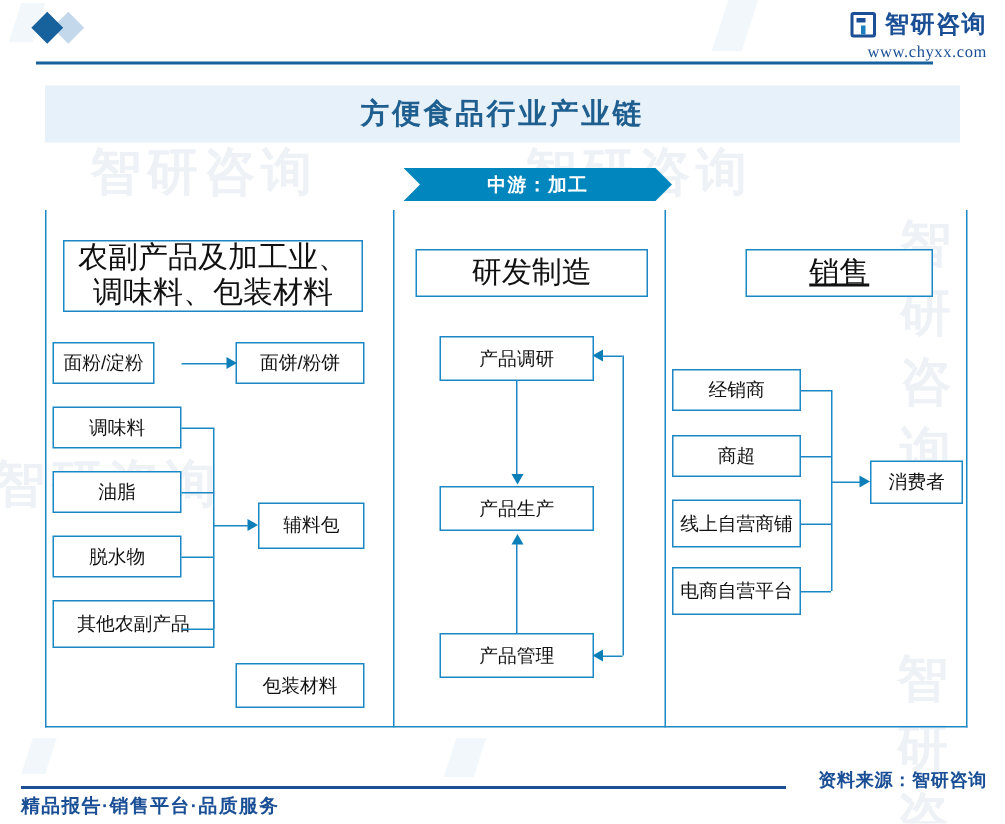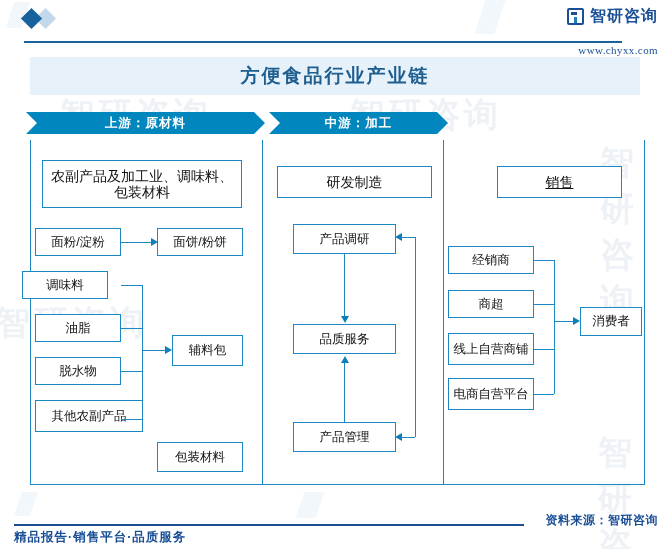--- a/index.html
+++ b/index.html
@@ -46,21 +46,21 @@
   }
   .brand-mark:before{
     content:"";position:absolute;left:2px;top:2px;width:6px;height:3px;background:#1a4f96;
   }
   .brand-mark:after{
     content:"";position:absolute;left:5px;top:7px;width:3px;height:6px;background:#1c7fc0;
   }
   .brand-cn{font-size:16px;font-weight:700;color:#1a4f96;letter-spacing:1px;}
   .brand-url{
     font-family:"Liberation Serif","DejaVu Serif",serif;
-    font-size:11px;color:#1a4f96;letter-spacing:.4px;margin-top:17px;
+    font-size:11px;color:#1a4f96;letter-spacing:.4px;margin-top:2px;
   }
 
   
   .chart-title{
     position:absolute;left:30px;top:57px;width:610px;height:38px;
     background:#e7f1fa;z-index:2;
     display:flex;align-items:center;justify-content:center;
   }
   .chart-title span{
     font-family:"Liberation Serif","DejaVu Serif",serif;
@@ -91,21 +91,21 @@
   .vdiv.v1{left:262px;height:345px;}
   .vdiv.v2{left:443px;height:345px;}
 
   
   .box{
     position:absolute;box-sizing:border-box;
     border:1px solid #1b87c4;background:#ffffff;z-index:2;
     display:flex;align-items:center;justify-content:center;text-align:center;
     font-size:12.5px;color:#111;line-height:1.15;padding:1px 3px;
   }
-  .box.hdrbox{font-size:14px;}
+  .box.hdrbox{font-size:20px;}
   .box.u{text-decoration:underline;}
 
   
   .ln{position:absolute;background:#1b87c4;z-index:2;}
   .ln.h{height:1px;}
   .ln.v{width:1px;}
   .arw{position:absolute;width:0;height:0;z-index:3;}
   .arw.r{border-top:4px solid transparent;border-bottom:4px solid transparent;border-left:7px solid #0d7fb8;}
   .arw.l{border-top:4px solid transparent;border-bottom:4px solid transparent;border-right:7px solid #0d7fb8;}
   .arw.d{border-left:4px solid transparent;border-right:4px solid transparent;border-top:7px solid #0d7fb8;}
@@ -154,40 +154,37 @@
     </div>
     <div class="brand-url">www.chyxx.com</div>
   </div>
 </div>
 
 <div class="chart-title">
   <span>方便食品行业产业链</span>
 </div>
 
 <div class="band">
-  <div class="seg s1">
-    <span>上游：原材料</span>
-  </div>
   <div class="seg s2">
     <span>中游：加工</span>
   </div>
 </div>
 
 <div class="frame"></div>
 <div class="vdiv v1"></div>
 <div class="vdiv v2"></div>
 
 <div class="box hdrbox" style="left:42px;top:160px;width:200px;height:48px;">农副产品及加工业、调味料、包装材料</div>
 
-<div class="box" style="left:35px;top:228px;width:86px;height:28px;">面粉/淀粉</div>
+<div class="box" style="left:35px;top:228px;width:68px;height:28px;">面粉/淀粉</div>
 <div class="ln h" style="left:121px;top:242px;width:31px;"></div>
 <div class="arw r" style="left:151px;top:238px;"></div>
 <div class="box" style="left:157px;top:228px;width:86px;height:28px;">面饼/粉饼</div>
 
-<div class="box" style="left:22px;top:271px;width:86px;height:28px;">调味料</div>
+<div class="box" style="left:35px;top:271px;width:86px;height:28px;">调味料</div>
 <div class="box" style="left:35px;top:314px;width:86px;height:28px;">油脂</div>
 <div class="box" style="left:35px;top:357px;width:86px;height:28px;">脱水物</div>
 <div class="box" style="left:35px;top:400px;width:108px;height:32px;">其他农副产品</div>
 
 <div class="ln h" style="left:121px;top:285px;width:21px;"></div>
 <div class="ln h" style="left:121px;top:328px;width:21px;"></div>
 <div class="ln h" style="left:121px;top:371px;width:21px;"></div>
 <div class="ln h" style="left:121px;top:419px;width:21px;"></div>
 <div class="ln v" style="left:142px;top:285px;height:134px;"></div>
 <div class="ln h" style="left:142px;top:350px;width:24px;"></div>
@@ -195,21 +192,21 @@
 <div class="box" style="left:172px;top:335px;width:71px;height:31px;">辅料包</div>
 
 <div class="box" style="left:157px;top:442px;width:86px;height:30px;">包装材料</div>
 
 <div class="box hdrbox" style="left:277px;top:166px;width:155px;height:32px;">研发制造</div>
 
 <div class="box" style="left:293px;top:224px;width:103px;height:30px;">产品调研</div>
 <div class="ln v" style="left:344px;top:254px;height:64px;"></div>
 <div class="arw d" style="left:341px;top:316px;"></div>
 
-<div class="box" style="left:293px;top:324px;width:103px;height:30px;">品质服务</div>
+<div class="box" style="left:293px;top:324px;width:103px;height:30px;">产品生产</div>
 <div class="ln v" style="left:344px;top:362px;height:60px;"></div>
 <div class="arw u" style="left:341px;top:356px;"></div>
 
 <div class="box" style="left:293px;top:422px;width:103px;height:30px;">产品管理</div>
 
 <div class="ln v" style="left:415px;top:237px;height:200px;"></div>
 <div class="ln h" style="left:402px;top:237px;width:13px;"></div>
 <div class="arw l" style="left:395px;top:233px;"></div>
 <div class="ln h" style="left:402px;top:437px;width:13px;"></div>
 <div class="arw l" style="left:395px;top:433px;"></div>

